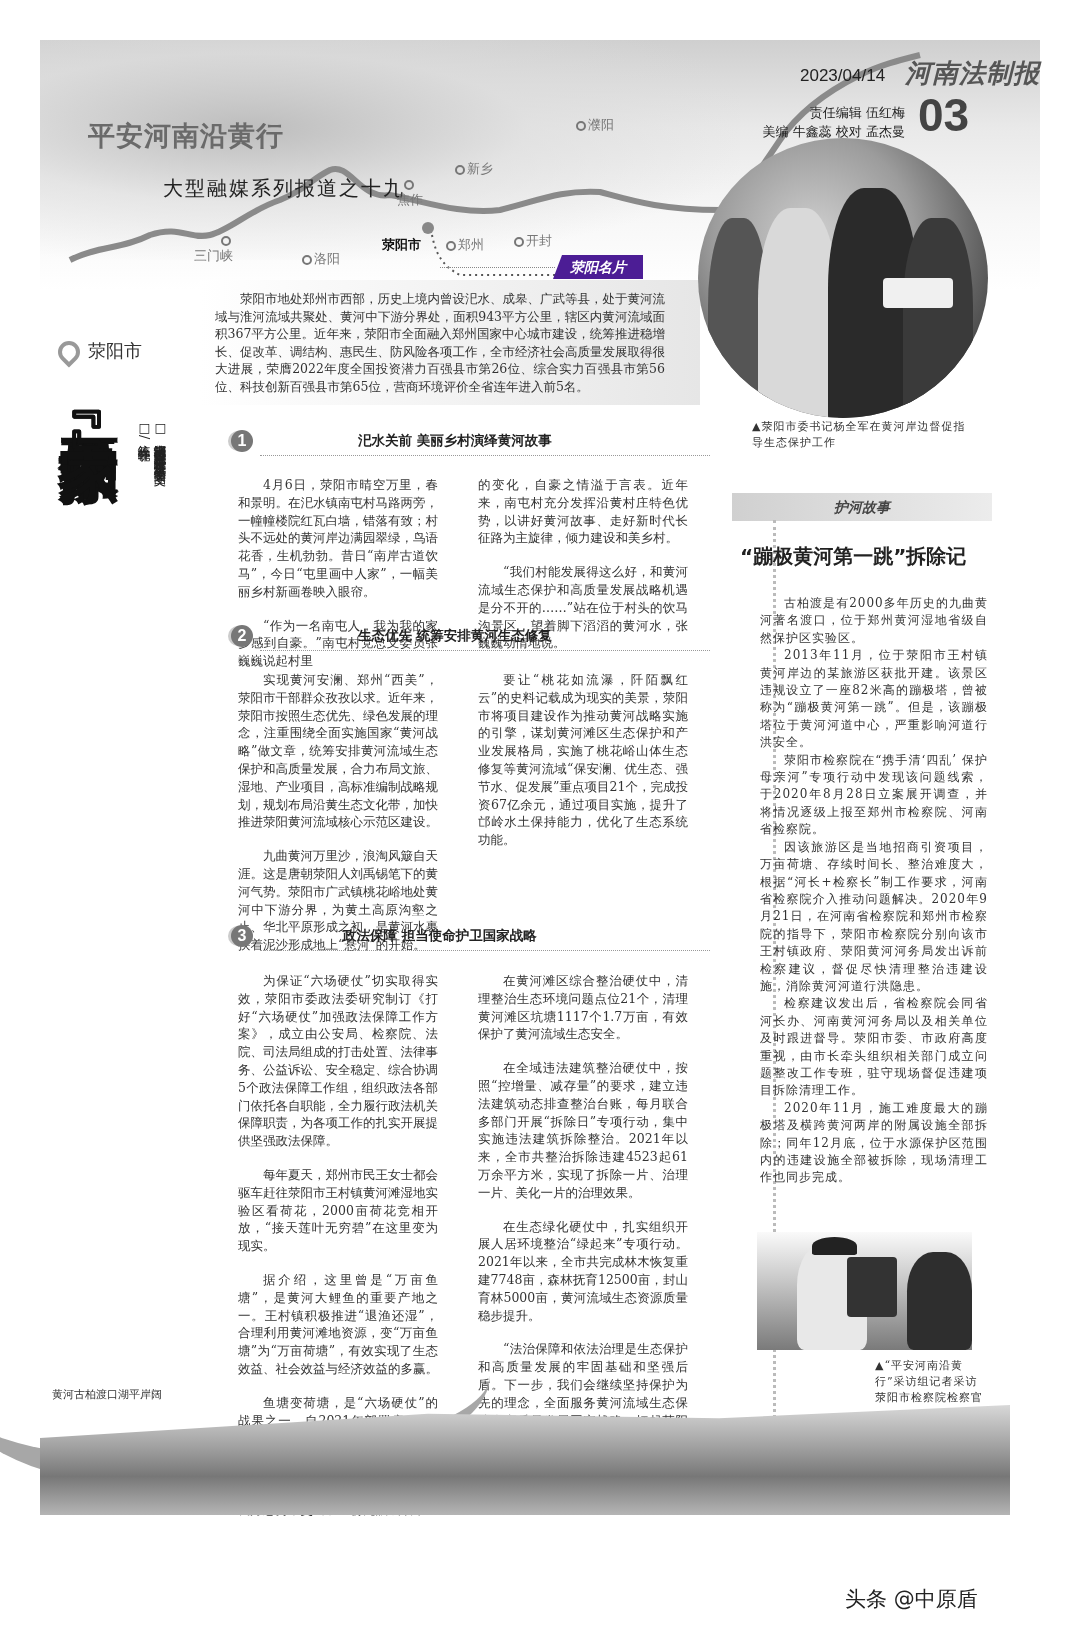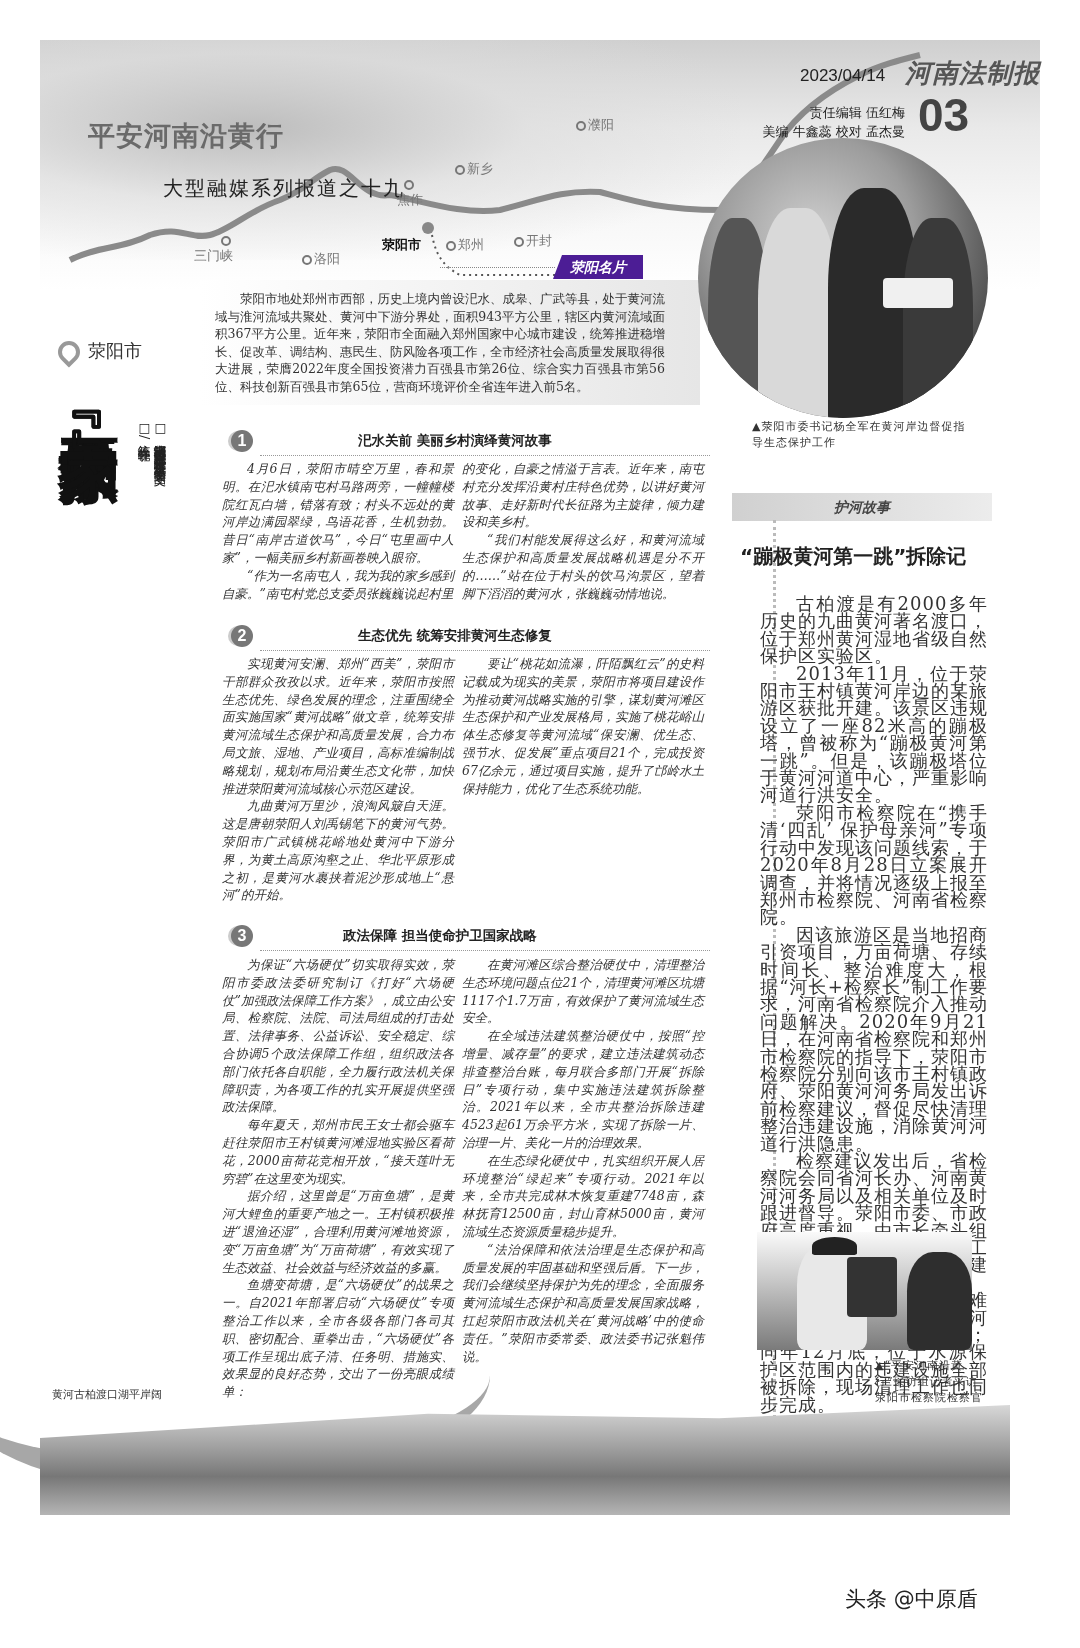--- a/index.html
+++ b/index.html
@@ -51,29 +51,29 @@
     font-size:60px;line-height:64px;color:#111;writing-mode:vertical-rl;}
   .byline{left:118px;top:420px;width:50px;height:390px;font-family:"DejaVu Serif",serif;
     font-size:12.5px;line-height:16px;color:#222;writing-mode:vertical-rl;}
   
   .sec-num{width:22px;height:22px;border-radius:50%;background:#777;color:#fff;
     font-family:"Liberation Sans",sans-serif;font-weight:bold;font-size:16px;text-align:center;
     line-height:22px;box-shadow:-4px 0 0 -1px #ccc;}
   .sec-title{font-family:"DejaVu Sans",sans-serif;font-weight:bold;font-size:13.5px;color:#222;}
   .sec-rule{height:0;border-top:1px dotted #999;}
   .col{font-size:12.5px;line-height:17.8px;color:#333;text-align:justify;}
-  .col p{margin:0;text-indent:2em;font-style:italic;}
+  .col p{margin:16px;text-indent:2em;}
   
   .story-tag{left:732px;top:493px;width:260px;height:28px;background:linear-gradient(90deg,#d0d0d0,#ececec);
     font-family:"DejaVu Sans",sans-serif;font-weight:bold;font-style:italic;color:#444;
     font-size:14px;text-align:center;line-height:28px;}
   .dotted-v{left:773px;top:520px;width:0;height:940px;border-left:3px dotted #bbb;}
   .story-title{left:740px;top:543px;font-family:"DejaVu Sans",sans-serif;font-weight:bold;
     font-size:20px;color:#222;}
-  .story-body{left:760px;top:595px;width:228px;font-size:18px;line-height:17.4px;color:#333;
+  .story-body{left:760px;top:595px;width:228px;font-size:12px;line-height:17.4px;color:#333;
     text-align:justify;letter-spacing:1px;}
   .story-body p{margin:0;text-indent:2em;}
   .photo2{left:757px;top:1232px;width:215px;height:118px;
     background:linear-gradient(180deg,#fafafa 0%,#c9c9c9 40%,#7a7a7a 100%);}
   .photo2-caption{left:875px;top:1358px;width:112px;font-size:11px;line-height:16px;color:#333;letter-spacing:1px;}
   
   .bottom-caption{left:52px;top:1387px;font-size:11px;color:#333;}
   .bottom-photo{left:40px;top:1405px;width:970px;height:110px;
     background:linear-gradient(180deg,#d8d8d8 0%,#9e9e9e 40%,#777 65%,#b5b5b5 100%);
     clip-path:polygon(0 30%,40% 8%,70% 12%,100% 0,100% 100%,0 100%);}

